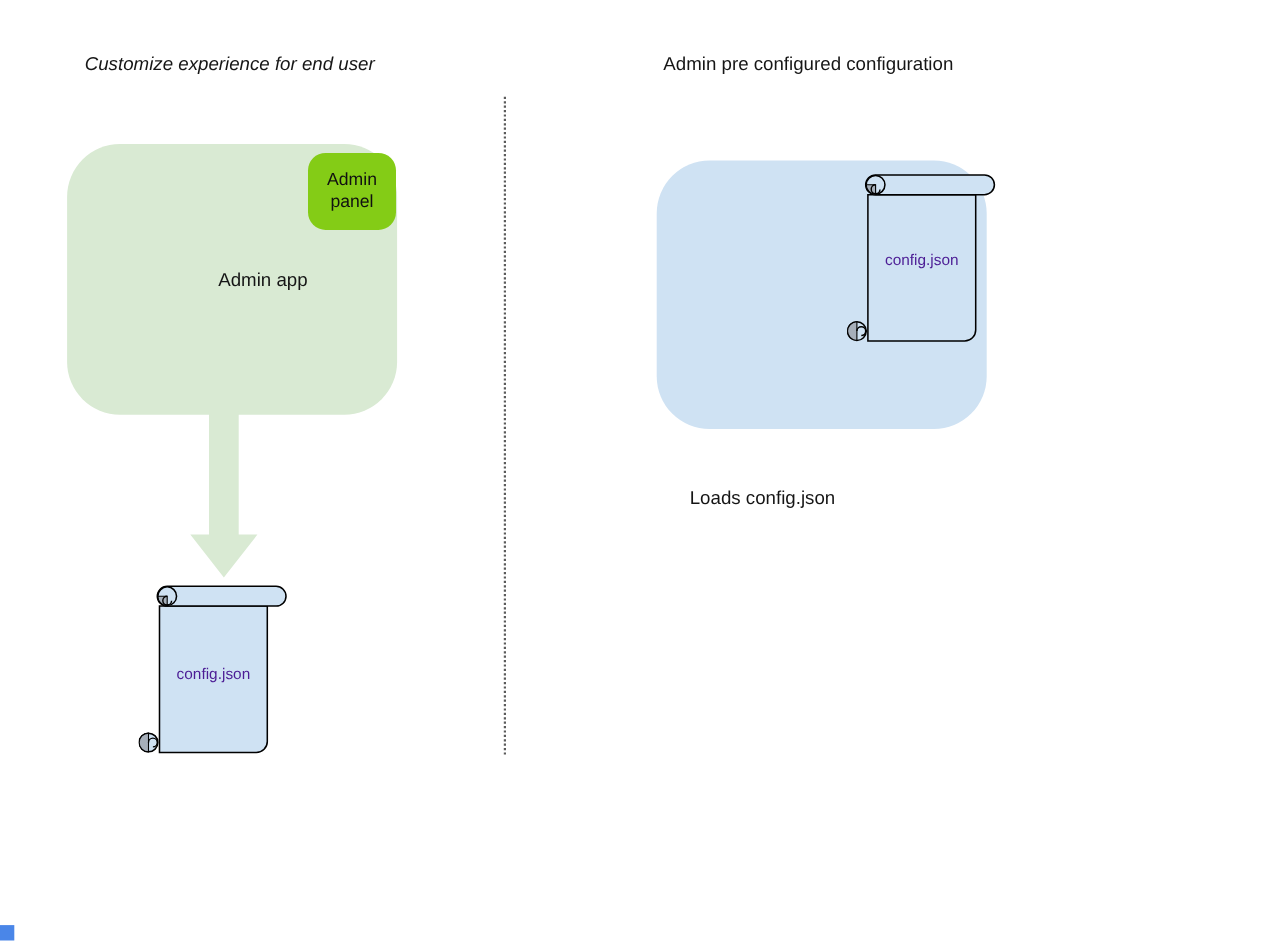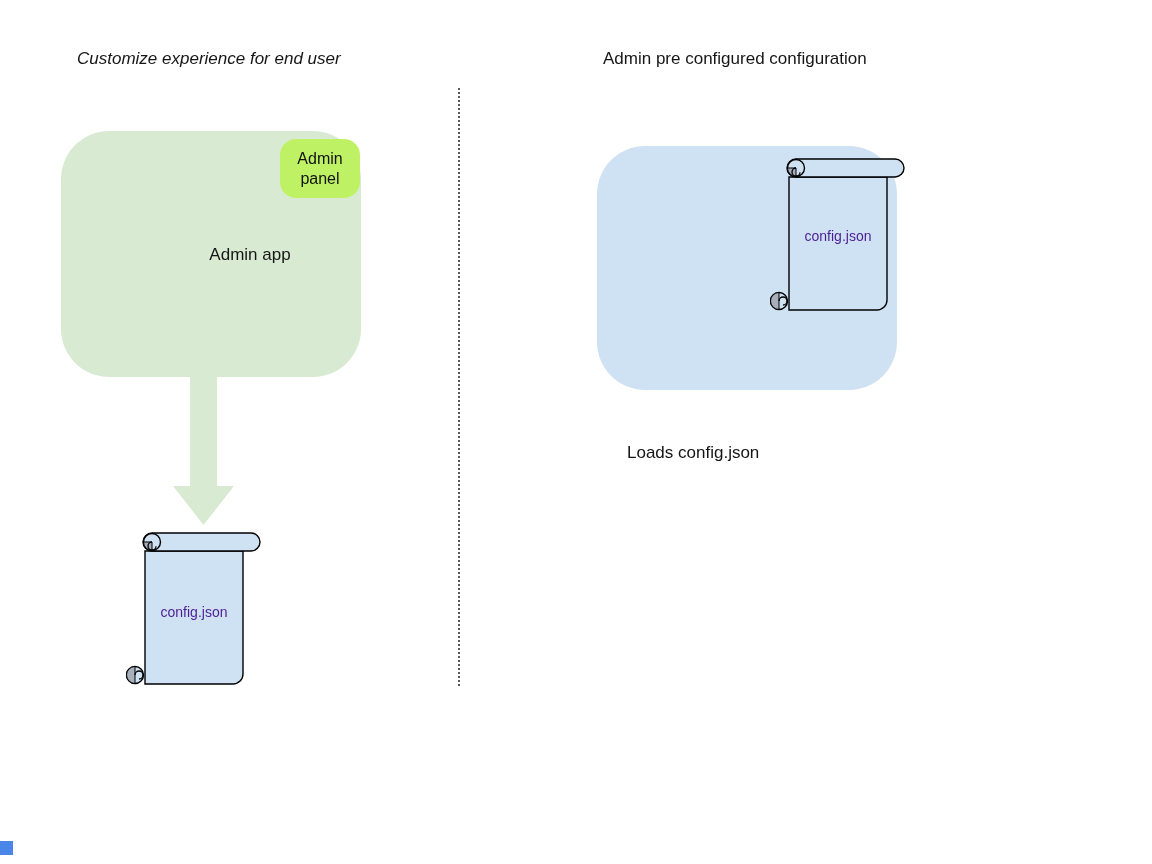--- a/index.html
+++ b/index.html
@@ -23,34 +23,34 @@
   }
   .green-box {
     left: 61px; top: 131px; width: 300px; height: 246px;
     background: #d9ead3;
   }
   .blue-box {
     left: 597px; top: 146px; width: 300px; height: 244px;
     background: #cfe2f3;
   }
   .panel-box {
-    left: 280px; top: 139px; width: 80px; height: 59px;
-    background: #bef264;
+    left: 280px; top: 139px; width: 80px; height: 70px;
+    background: #84cc16;
     border-radius: 16px;
     display: flex; align-items: center; justify-content: center;
     text-align: center;
     font-size: 16px; line-height: 20px;
     color: #111;
   }
   .box-label {
     font-size: 17px;
     text-align: center;
     color: #161616;
   }
-  .admin-app-label { left: 72px; top: 245px; width: 356px; }
+  .admin-app-label { left: 61px; top: 245px; width: 356px; }
   .demo-app-label  { left: 600px; top: 260px; width: 200px; }
   .arrow-caption {
     left: 250px; top: 408px; width: 112px;
     font-size: 17px; line-height: 22px;
   }
   .loads-caption {
     left: 627px; top: 443px;
     font-size: 17px; white-space: nowrap;
   }
   .scroll-wrap { width: 136px; height: 158px; }

